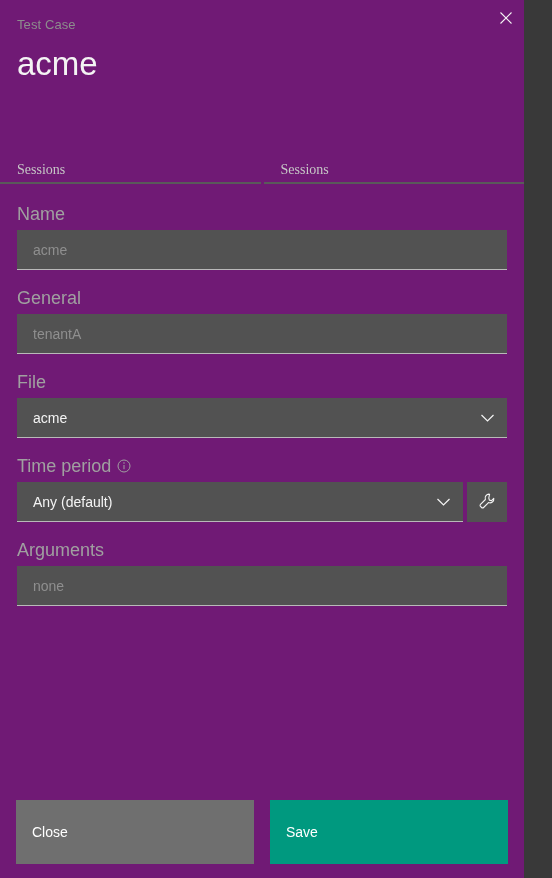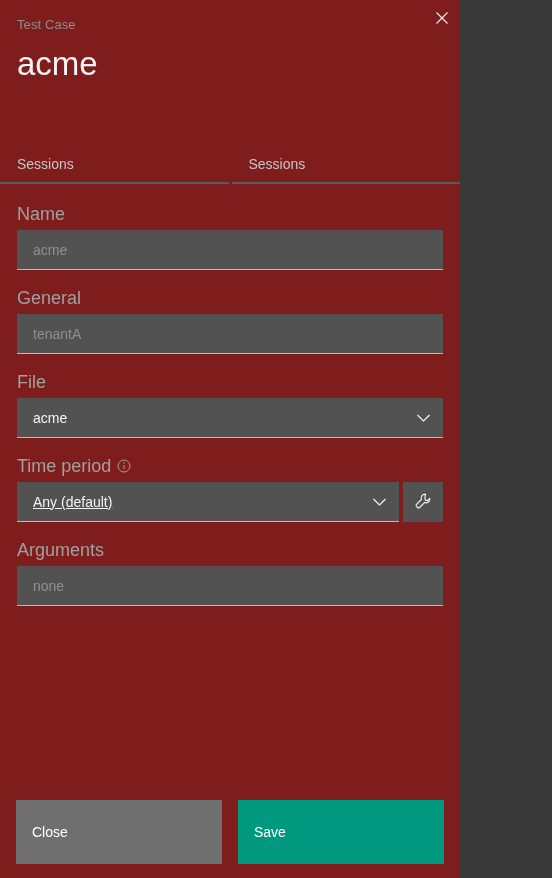--- a/index.html
+++ b/index.html
@@ -7,23 +7,23 @@
   html, body {
     width: 552px;
     height: 878px;
     background: #393939;
     font-family: "Liberation Sans", sans-serif;
     overflow: hidden;
   }
 
   .modal {
     position: relative;
-    width: 460px;
+    width: 524px;
     height: 878px;
-    background: #7f1d1d;
+    background: #701a75;
     color: #f4f4f4;
   }
 
   
   .header {
     position: relative;
     padding: 16px 17px 0 17px;
     height: 148px;
   }
   .eyebrow {
@@ -58,26 +58,26 @@
   
   .tabs {
     display: flex;
     height: 36px;
     padding: 0;
   }
   .tab {
     flex: 1 1 0;
     position: relative;
     display: flex;
-    align-items: center;
+    align-items: flex-end;
     padding: 0 0 4px 17px;
     cursor: pointer;
     background: transparent;
     border: none;
-    font-family: Liberation Sans, sans-serif;
+    font-family: Liberation Serif, serif;
     font-size: 14px;
     color: #c6c6c6;
     text-align: left;
     height: 36px;
   }
   .tab + .tab { margin-left: 3px; }
   .tab-label { line-height: 20px; display: block; }
   .tab::after {
     content: "";
     position: absolute;
@@ -137,21 +137,21 @@
     flex: 1;
   }
   .chevron {
     width: 40px;
     display: flex;
     align-items: center;
     justify-content: center;
   }
 
   .row { display: flex; align-items: stretch; gap: 4px; }
-  .row .select-wrap { flex: 1; text-decoration: underline; }
+  .row .select-wrap { flex: 1; }
   .tool-btn {
     width: 40px;
     height: 40px;
     flex: 0 0 40px;
     background: #525252;
     border: none;
     display: flex;
     align-items: center;
     justify-content: center;
     cursor: pointer;

